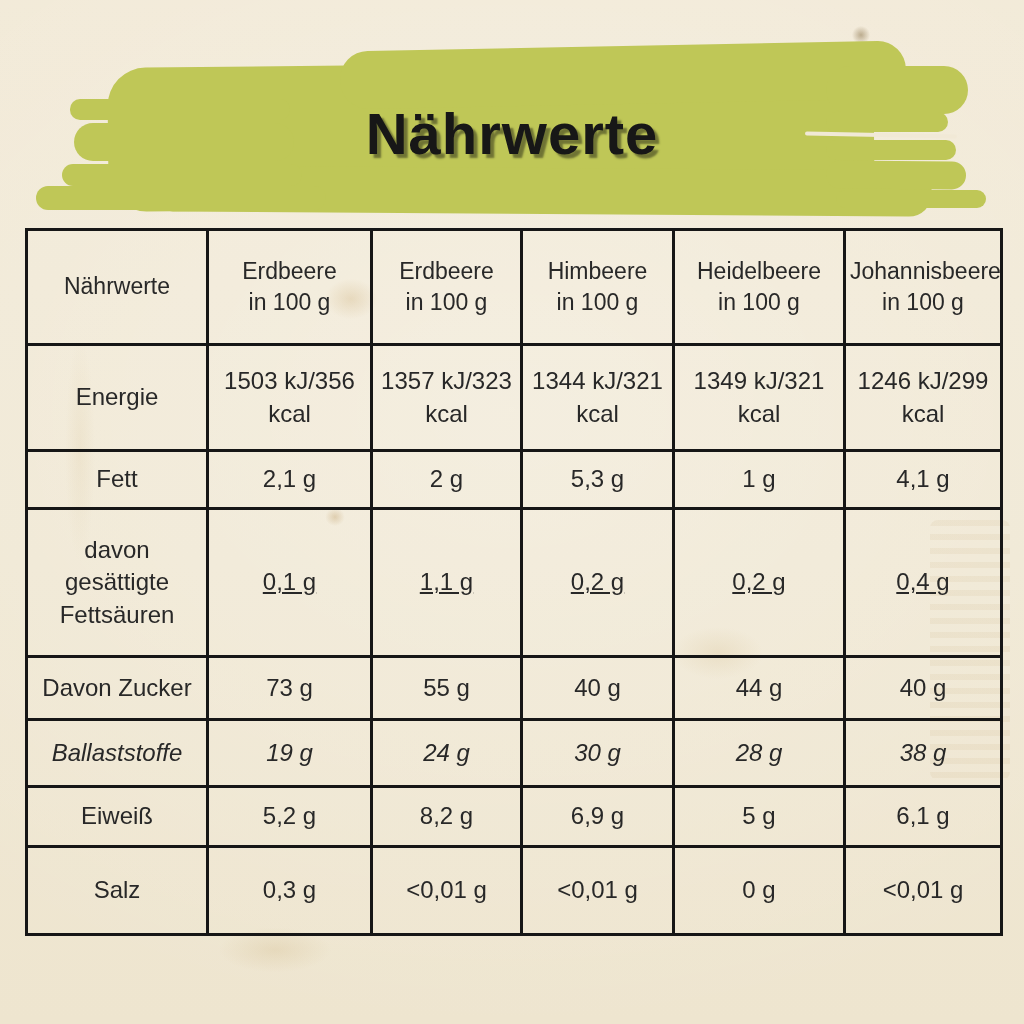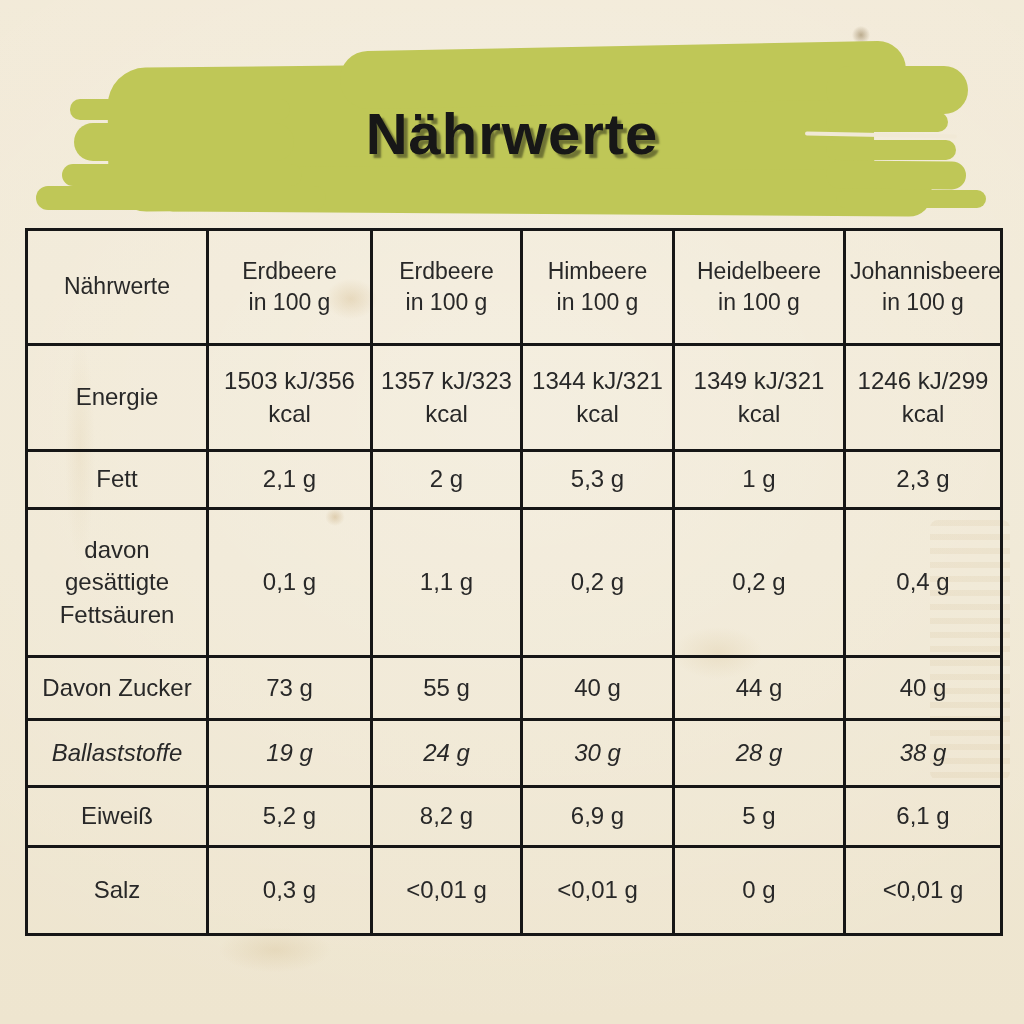--- a/index.html
+++ b/index.html
@@ -72,21 +72,21 @@
     line-height:1.35;
   }
   table.nutri th{font-size:23px;}
   table.nutri td{font-size:24px;}
   td.rowlabel{font-size:22px;}
   th .colname{display:block;}
   th .colunit{display:block;}
   tr.h-header{height:115px;}
   tr.h-energie{height:106px;}
   tr.h-fett{height:58px;}
-  tr.h-gesaettigt{height:148px;}
+  tr.h-gesaettigt{height:148px;text-decoration:underline;}
   tr.h-kohlenhydrate{height:60px;}
   tr.h-zucker{height:63px;}
   tr.h-ballast{height:67px;font-style:italic;}
   tr.h-eiweiss{height:60px;}
   tr.h-salz{height:88px;}
   td.narrow span{display:inline-block;max-width:118px;}
 </style>
 </head>
 <body>
 
@@ -161,21 +161,21 @@
         <td>1344 kJ/321 kcal</td>
         <td>1349 kJ/321 kcal</td>
         <td>1246 kJ/299 kcal</td>
       </tr>
       <tr class="h-fett">
         <td class="rowlabel">Fett</td>
         <td>2,1 g</td>
         <td>2 g</td>
         <td>5,3 g</td>
         <td>1 g</td>
-        <td>2,3 g</td>
+        <td>4,1 g</td>
       </tr>
       <tr class="h-gesaettigt">
         <td class="rowlabel narrow">
           <span>davon gesättigte Fettsäuren</span>
         </td>
         <td>0,1 g</td>
         <td>1,1 g</td>
         <td>0,2 g</td>
         <td>0,2 g</td>
         <td>0,4 g</td>

